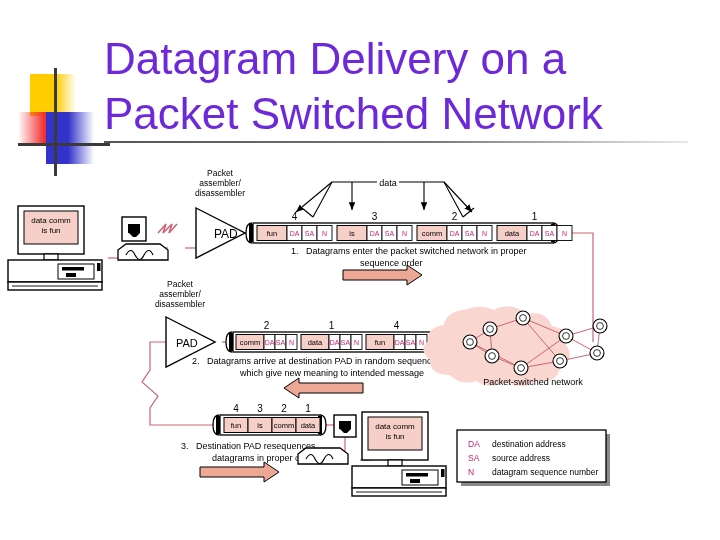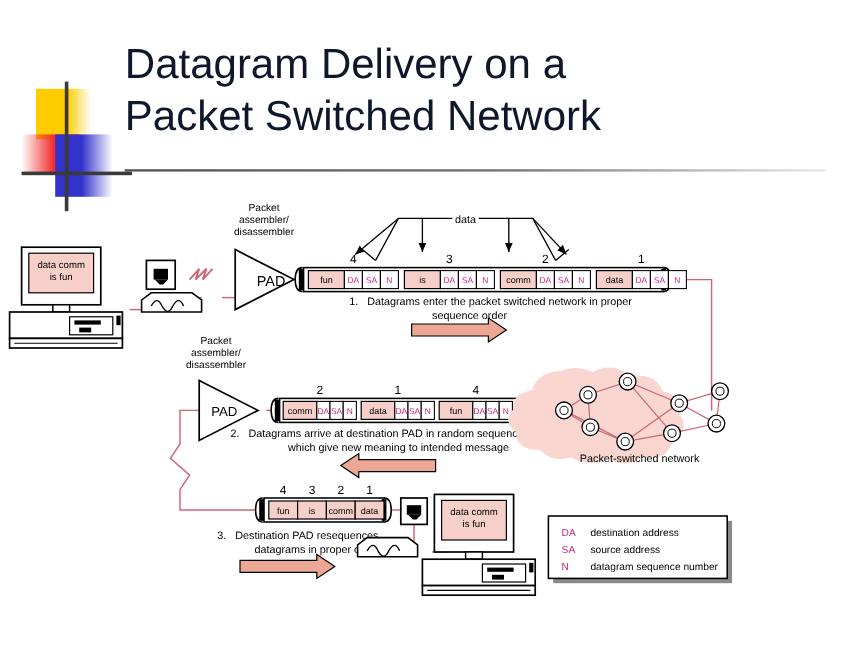--- a/index.html
+++ b/index.html
@@ -3,21 +3,21 @@
 <meta charset="utf-8">
 <style>
   html,body{margin:0;padding:0;}
   body{
     width:720px;height:540px;background:#ffffff;overflow:hidden;position:relative;
     font-family:"Liberation Sans","DejaVu Sans",sans-serif;
   }
   
   #slide-title{
     position:absolute;left:104px;top:32px;width:600px;
-    font-size:35px;line-height:1.24;color:#0f172a;
+    font-size:44px;line-height:1.24;color:#6d28d9;
     letter-spacing:0px;font-weight:400;white-space:pre-line;
   }
   
   #deco{position:absolute;left:18px;top:68px;width:104px;height:108px;}
   .deco-sq{position:absolute;}
   #deco-yellow{left:12px;top:6px;width:46px;height:42px;
     background:linear-gradient(to right,#ffcc00 0%,#ffcc00 56%,rgba(255,204,0,0) 100%);}
   #deco-red{left:0px;top:44px;width:48px;height:32px;
     background:linear-gradient(to left,#f23030 0%,#f23030 45%,rgba(242,48,48,0) 100%);}
   #deco-blue{left:28px;top:44px;width:48px;height:52px;

